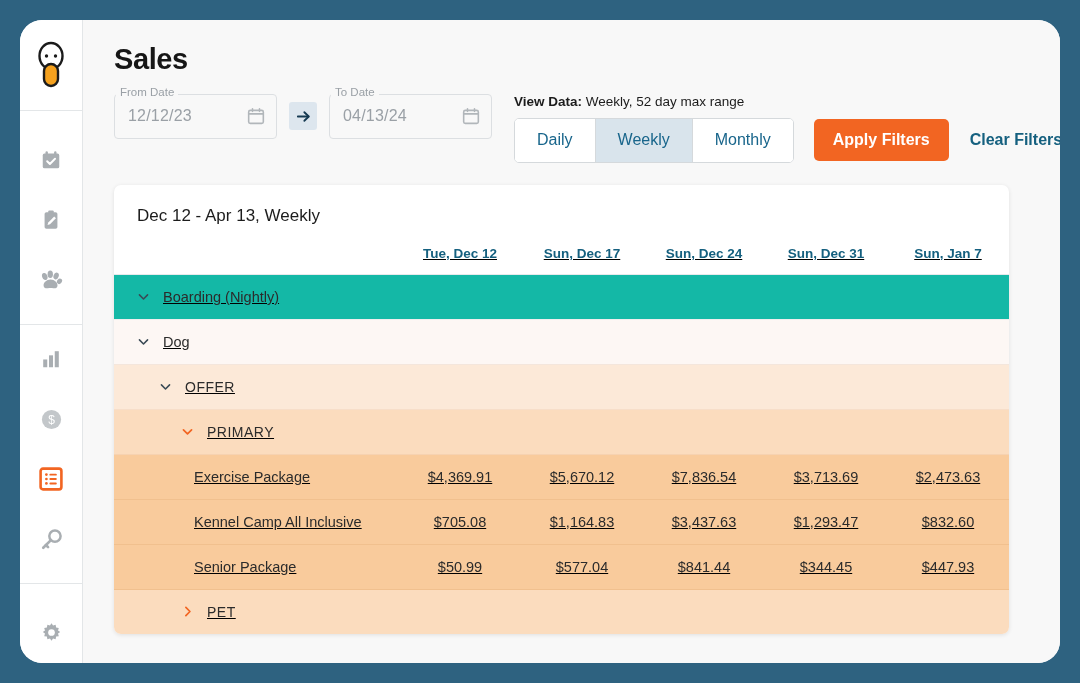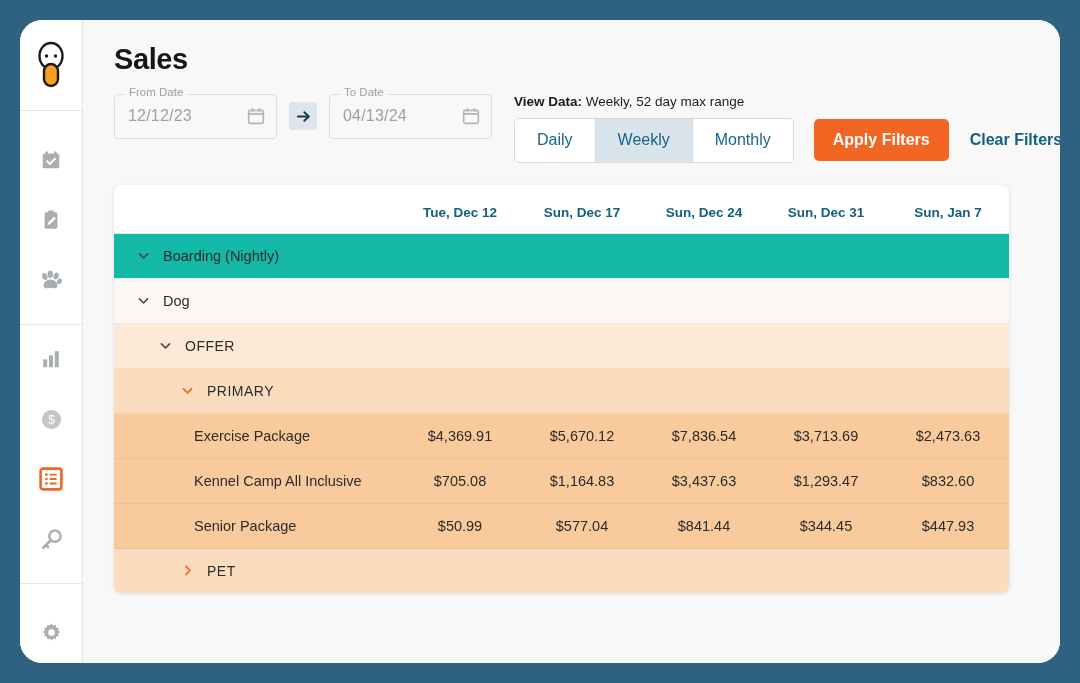--- a/index.html
+++ b/index.html
@@ -120,21 +120,21 @@
     border-radius: 4px;
     background: #f8f8f8;
     display: flex;
     align-items: center;
     padding: 0 10px 0 13px;
     cursor: text;
   }
   .date-field .legend {
     position: absolute;
     top: -8px;
-    left: 10px;
+    left: 1px;
     background: #f8f8f8;
     padding: 0 4px;
     font-size: 11.5px;
     color: #9aa0a6;
     line-height: 1;
   }
   .date-value {
     flex: 1 1 auto;
     font-size: 16px;
     color: #9aa0a6;
@@ -228,20 +228,21 @@
   }
   .table-title {
     font-size: 17px;
     color: #1c1c1c;
     padding: 21px 0 0 23px;
   }
   table.sales {
     width: 100%;
     border-collapse: collapse;
     table-layout: fixed;
+    text-decoration: underline;
   }
   table.sales th {
     font-size: 13.5px;
     font-weight: bold;
     color: #15607f;
     text-align: center;
     padding: 20px 0 13px 0;
     border-bottom: 1px solid #e7e9eb;
   }
   table.sales th.label-col {
@@ -442,20 +443,21 @@
               <div class="seg">Monthly</div>
             </div>
             <button class="apply-btn">Apply Filters</button>
             <span class="clear-link">Clear Filters</span>
           </div>
         </div>
 
       </div>
 
       <div class="table-card">
+        <div class="table-title">Dec 12 - Apr 13, Weekly</div>
 
         <table class="sales">
           <thead>
             <tr>
               <th class="label-col"></th>
               <th>Tue, Dec 12</th>
               <th>Sun, Dec 17</th>
               <th>Sun, Dec 24</th>
               <th>Sun, Dec 31</th>
               <th>Sun, Jan 7</th>

